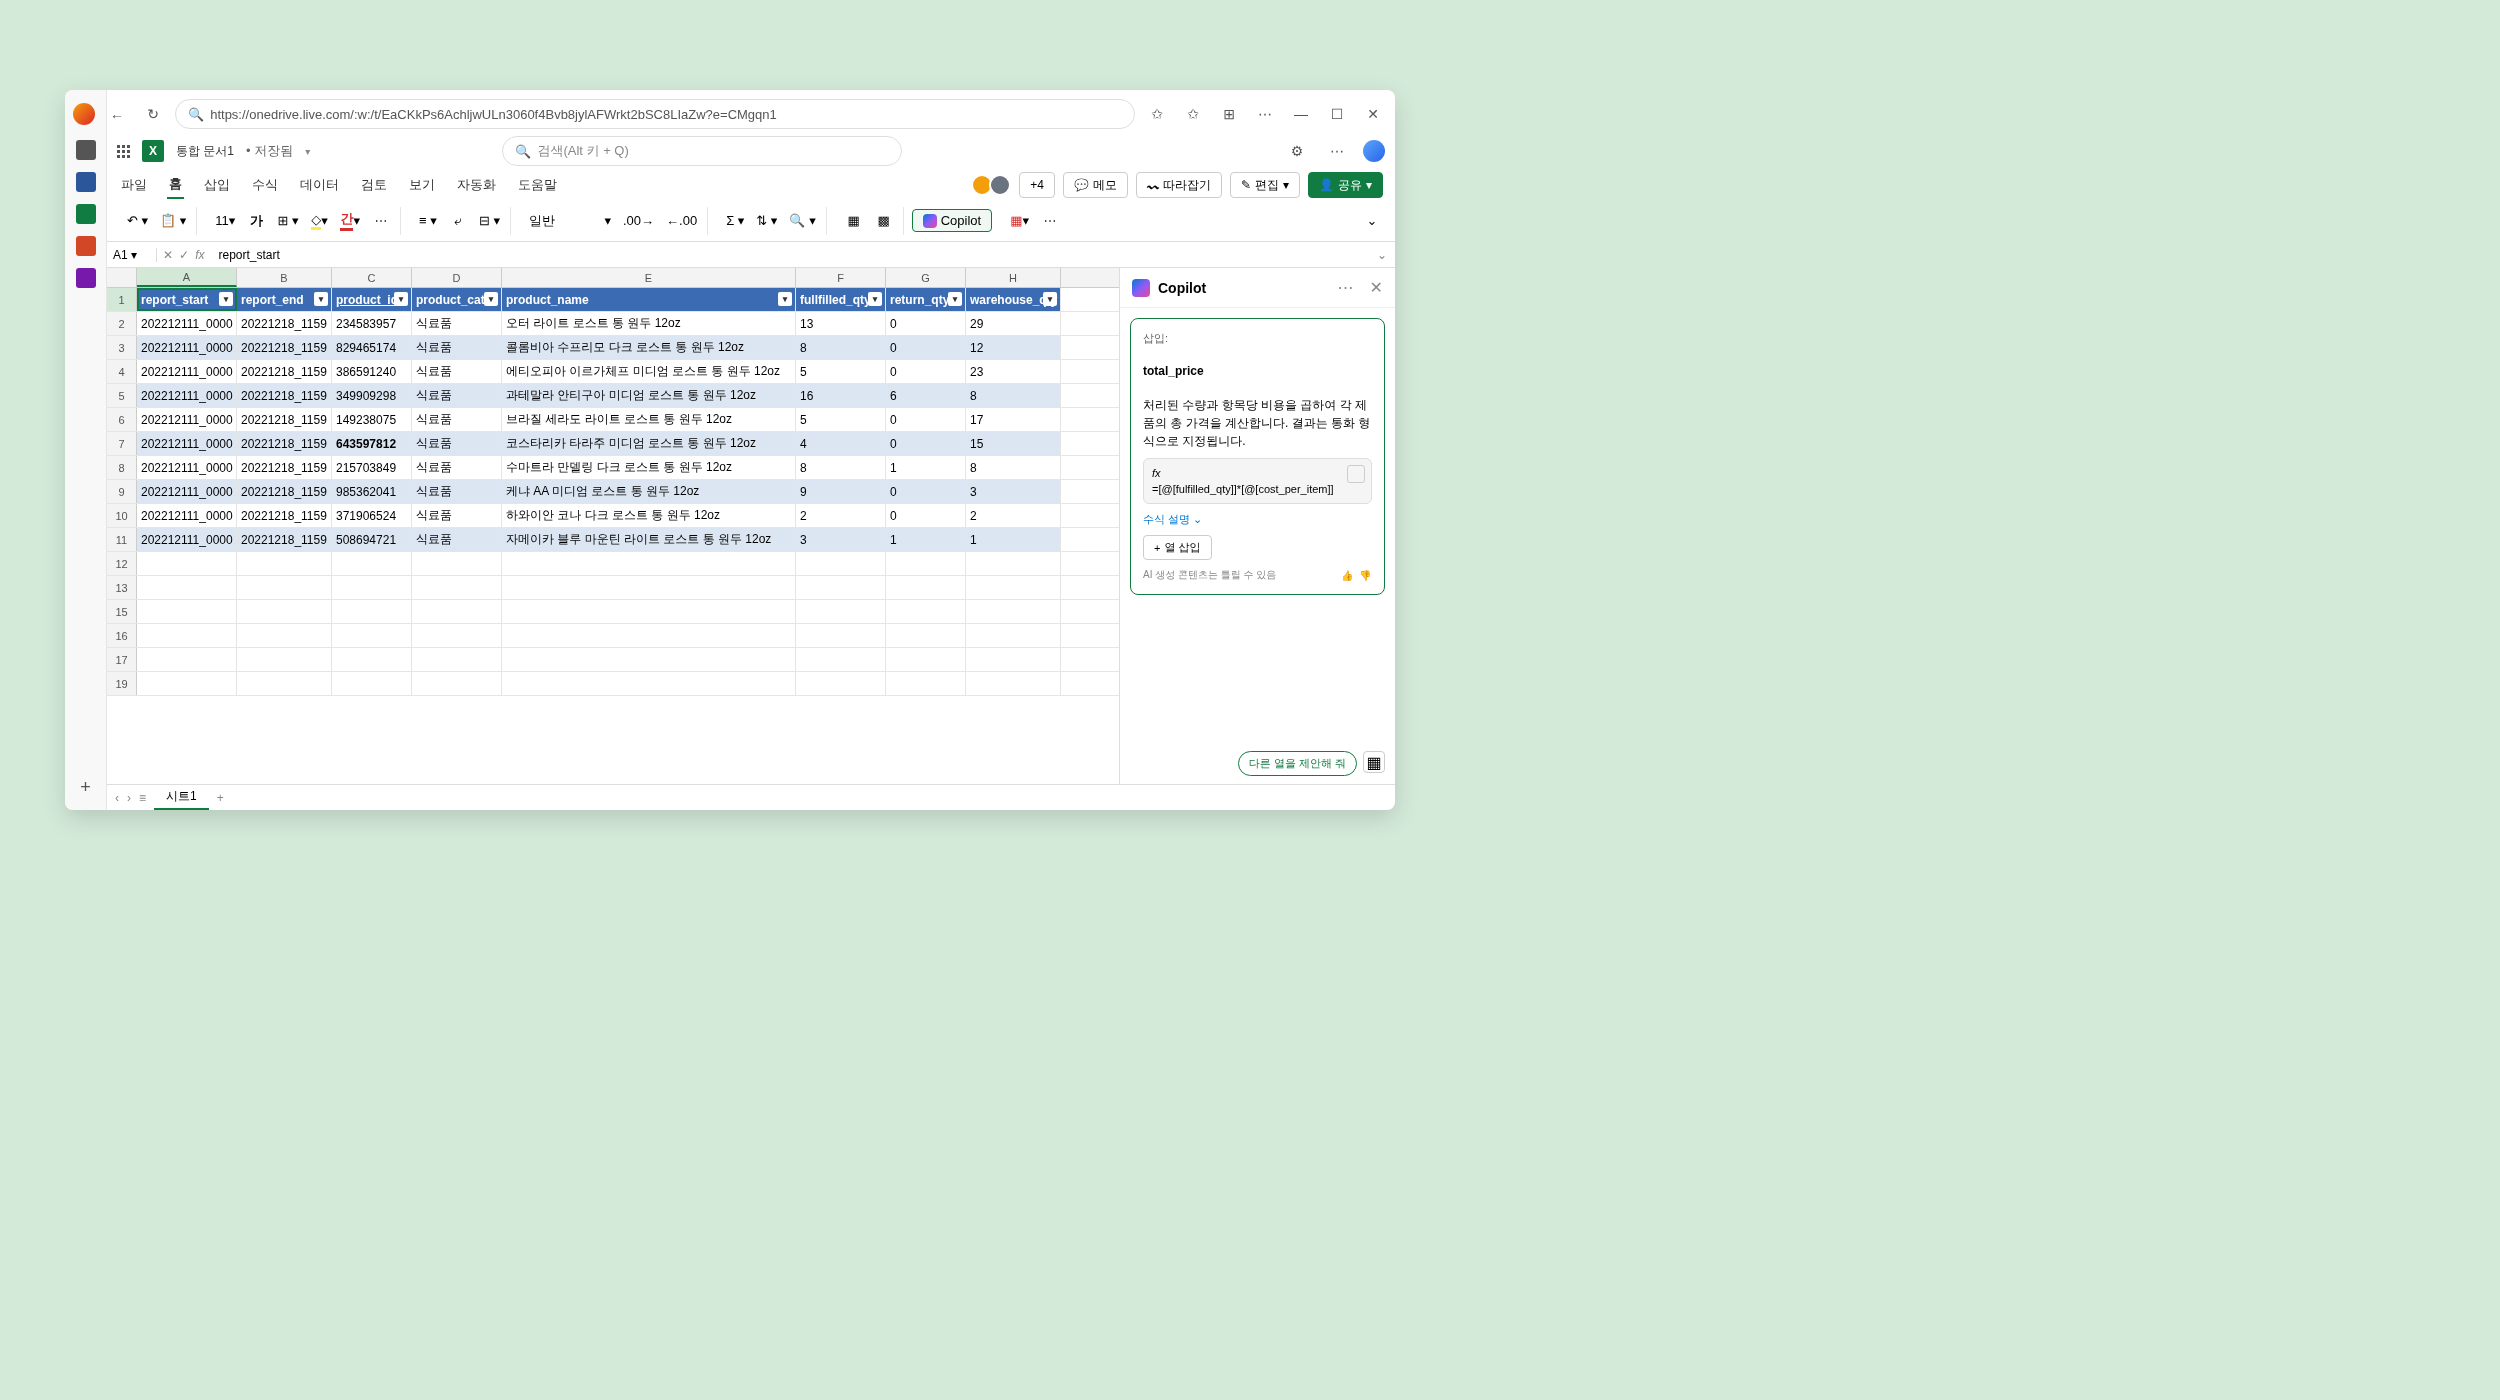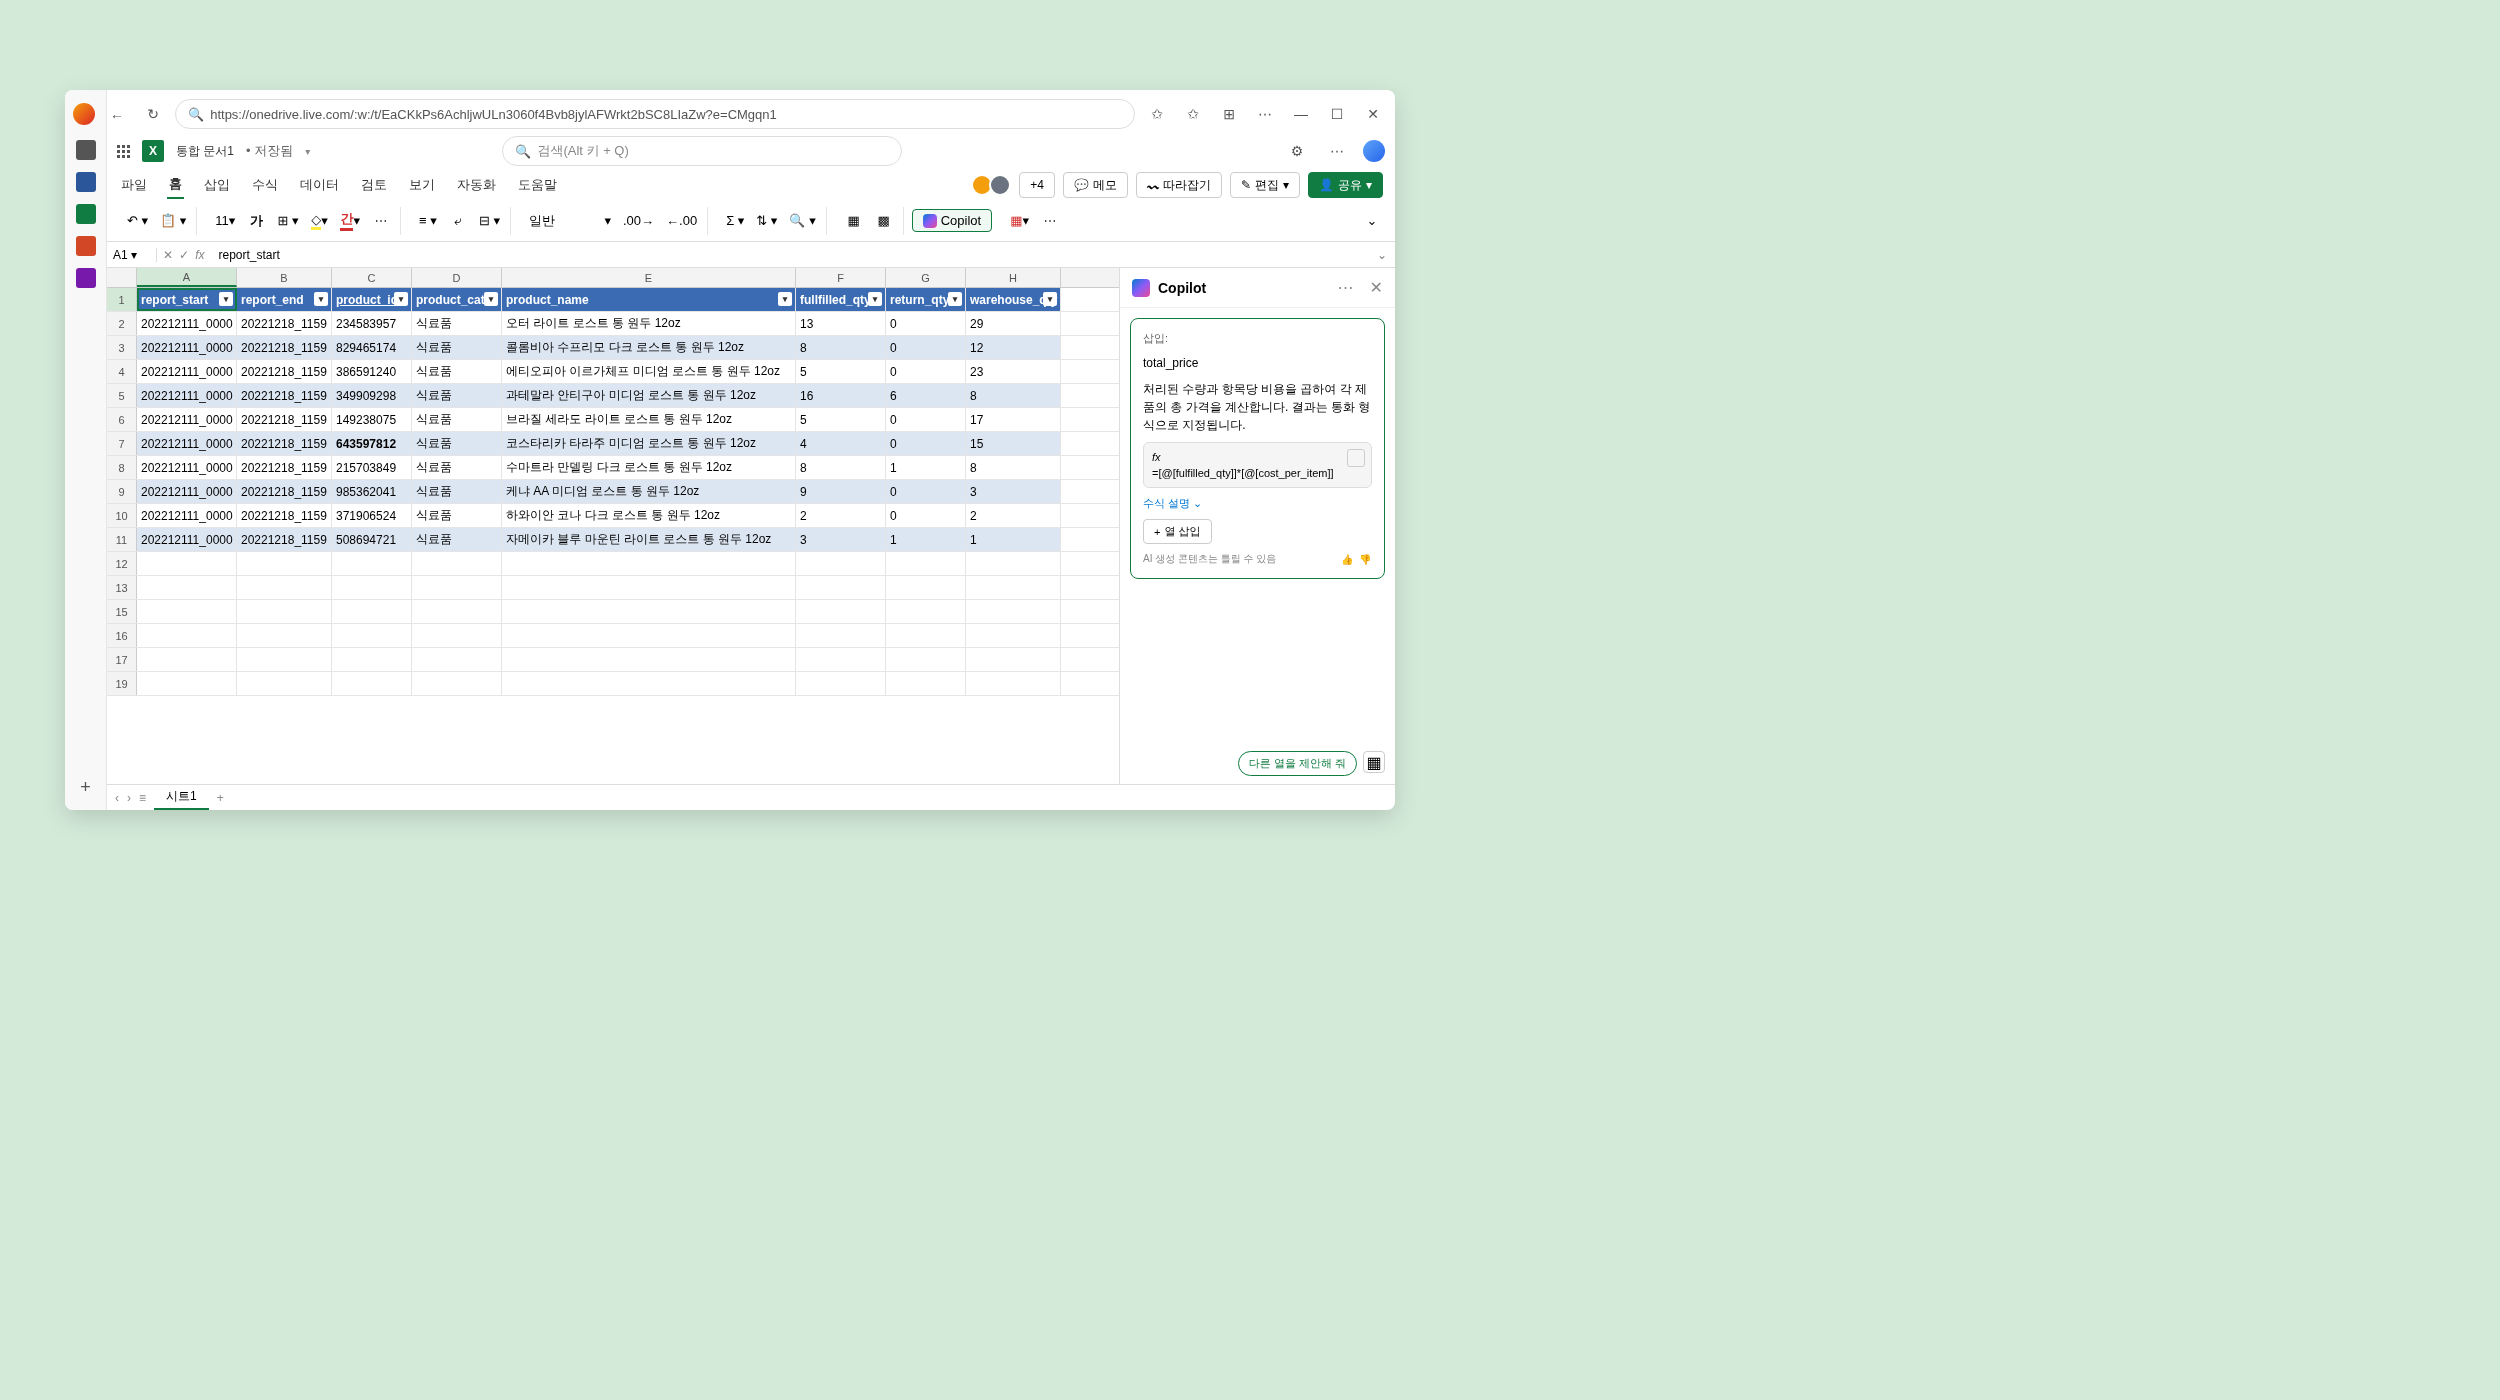--- a/index.html
+++ b/index.html
@@ -51,21 +51,21 @@
 .filter-ico { position: absolute; right: 3px; top: 4px; width: 14px; height: 14px; background: #fff; border-radius: 2px; display: flex; align-items: center; justify-content: center; font-size: 9px; color: #333; }
 .row.banded .cell { background: #dce6f2; }
 .cell.num { justify-content: flex-start; }
 .copilot-pane { width: 276px; border-left: 1px solid #ddd; display: flex; flex-direction: column; }
 .cp-header { height: 40px; display: flex; align-items: center; padding: 0 12px; gap: 8px; border-bottom: 1px solid #eee; }
 .cp-logo { width: 18px; height: 18px; background: linear-gradient(135deg,#0078d4,#8b5cf6,#ec4899); border-radius: 4px; }
 .cp-title { font-size: 14px; font-weight: 600; }
 .cp-body { flex: 1; padding: 10px; overflow: auto; }
 .cp-card { border: 1px solid #107c41; border-radius: 8px; padding: 12px; font-size: 12px; }
 .cp-small { font-size: 11px; color: #666; }
-.cp-bold { font-weight: 400; margin: 10px 0; }
+.cp-bold { font-weight: 700; margin: 18px 0; }
 .cp-code { background: #f5f5f5; border: 1px solid #ddd; border-radius: 6px; padding: 8px; margin-top: 8px; font-family: Consolas, monospace; font-size: 11px; position: relative; }
 .cp-copy { position: absolute; right: 6px; top: 6px; width: 18px; height: 18px; border: 1px solid #ccc; border-radius: 3px; }
 .cp-link { color: #0078d4; font-size: 11px; margin-top: 8px; cursor: pointer; }
 .cp-insert-btn { border: 1px solid #ccc; border-radius: 4px; padding: 4px 10px; font-size: 11px; margin-top: 8px; display: inline-flex; align-items: center; gap: 4px; cursor: pointer; }
 .cp-feedback { display: flex; justify-content: space-between; align-items: center; margin-top: 8px; font-size: 10px; color: #888; }
 .cp-thumbs { display: flex; gap: 6px; }
 .cp-suggest { margin: 8px 10px; display: flex; justify-content: flex-end; gap: 6px; }
 .cp-suggest-btn { border: 1px solid #107c41; color: #107c41; border-radius: 14px; padding: 4px 10px; font-size: 11px; background: #fff; cursor: pointer; }
 .cp-input { margin: 0 10px 10px; border: 1px solid #ccc; border-radius: 6px; padding: 8px; font-size: 12px; }
 .cp-input-ph { color: #888; }

